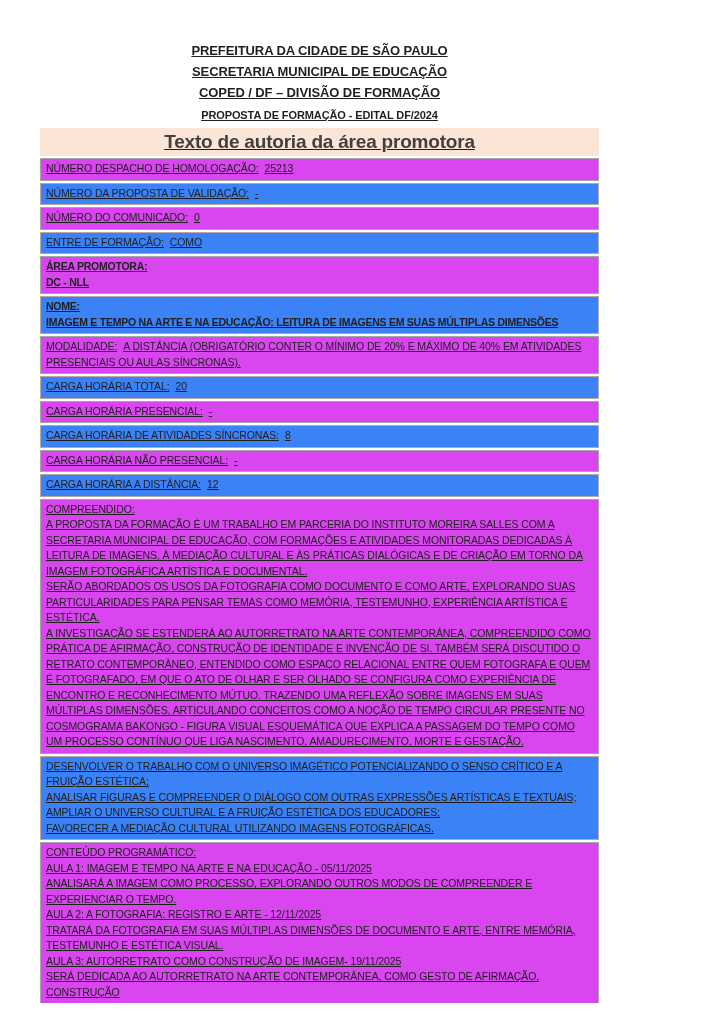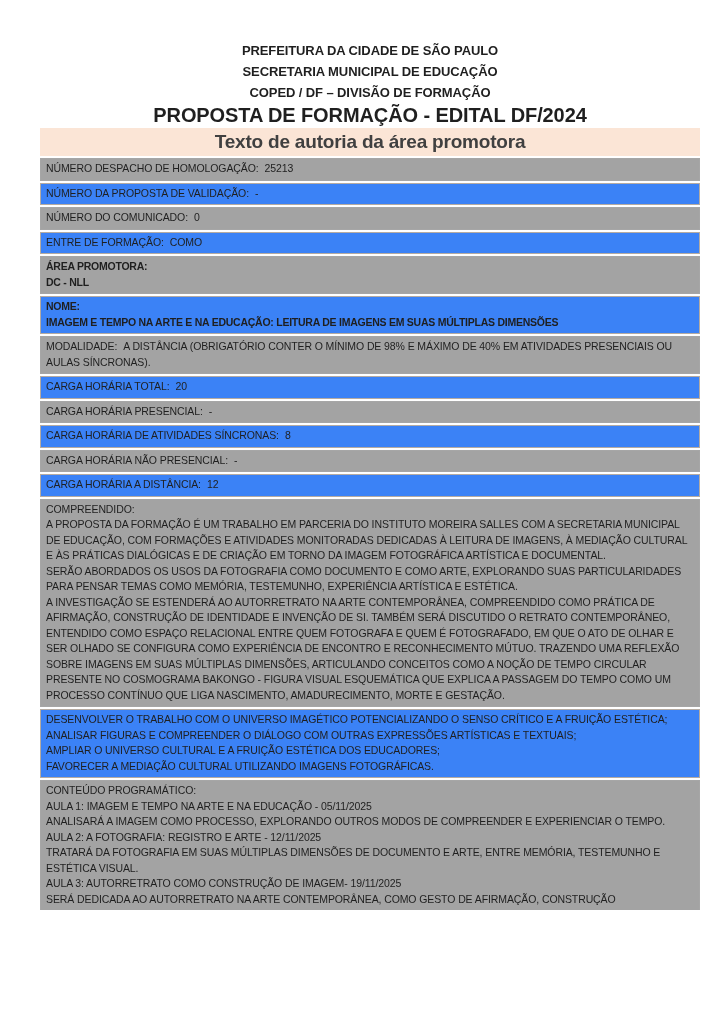--- a/index.html
+++ b/index.html
@@ -4,33 +4,33 @@
 <style>
   * { margin: 0; padding: 0; box-sizing: border-box; }
   html, body {
     width: 724px; height: 1024px;
     background: #ffffff;
     overflow: hidden;
     font-family: "Liberation Sans", "DejaVu Sans", sans-serif;
     color: #1f1f1f;
   }
   .page { padding-top: 40px; }
-  .content { width: 660px; margin-left: 40px; }
+  .content { width: 559px; margin-left: 40px; text-decoration: underline; }
 
   
   .doc-header { text-align: center; }
   .header-line {
     font-weight: 700;
     font-size: 13px;
     line-height: 21px;
     letter-spacing: -0.1px;
   }
   .doc-title {
     font-weight: 700;
-    font-size: 20px;
+    font-size: 11px;
     line-height: 24px;
     letter-spacing: -0.1px;
   }
 
   
   .banner {
     margin-top: 1px;
     background: #fbe5d6;
     color: #404040;
     font-weight: 700;
@@ -38,21 +38,21 @@
     line-height: 27px;
     height: 28px;
     text-align: center;
     letter-spacing: -0.2px;
   }
 
   
   .rows { margin-top: 2px; }
   .row {
     border: 1px solid #a6a6a6;
-    background: #a3a3a3;
+    background: #d946ef;
     padding: 2px 5px 3px 5px;
     margin-bottom: 2px;
     font-size: 10.5px;
     line-height: 15.5px;
     letter-spacing: -0.1px;
   }
   .row.shaded { background: #3b82f6; border-color: #b5aba2; }
   .row.bold { font-weight: 700; letter-spacing: -0.25px; }
   .row .val { margin-left: 6px; }
   .row.block .lbl, .row.block .val { display: block; margin-left: 0; }
@@ -96,21 +96,21 @@
         <span class="lbl">ÁREA PROMOTORA:</span>
           <span class="val">DC - NLL</span>
       </div>
 
       <div class="row block bold shaded">
         <span class="lbl">NOME:</span>
           <span class="val">IMAGEM E TEMPO NA ARTE E NA EDUCAÇÃO: LEITURA DE IMAGENS EM SUAS MÚLTIPLAS DIMENSÕES</span>
       </div>
 
       <div class="row">
-        <span class="lbl">MODALIDADE:</span><span class="val">A DISTÂNCIA (OBRIGATÓRIO CONTER O MÍNIMO DE 98% E MÁXIMO DE 40% EM ATIVIDADES PRESENCIAIS OU AULAS SÍNCRONAS).</span>
+        <span class="lbl">MODALIDADE:</span><span class="val">A DISTÂNCIA (OBRIGATÓRIO CONTER O MÍNIMO DE 20% E MÁXIMO DE 40% EM ATIVIDADES PRESENCIAIS OU AULAS SÍNCRONAS).</span>
       </div>
 
       <div class="row shaded">
         <span class="lbl">CARGA HORÁRIA TOTAL:</span><span class="val">20</span>
       </div>
 
       <div class="row">
         <span class="lbl">CARGA HORÁRIA PRESENCIAL:</span><span class="val">-</span>
       </div>
 

